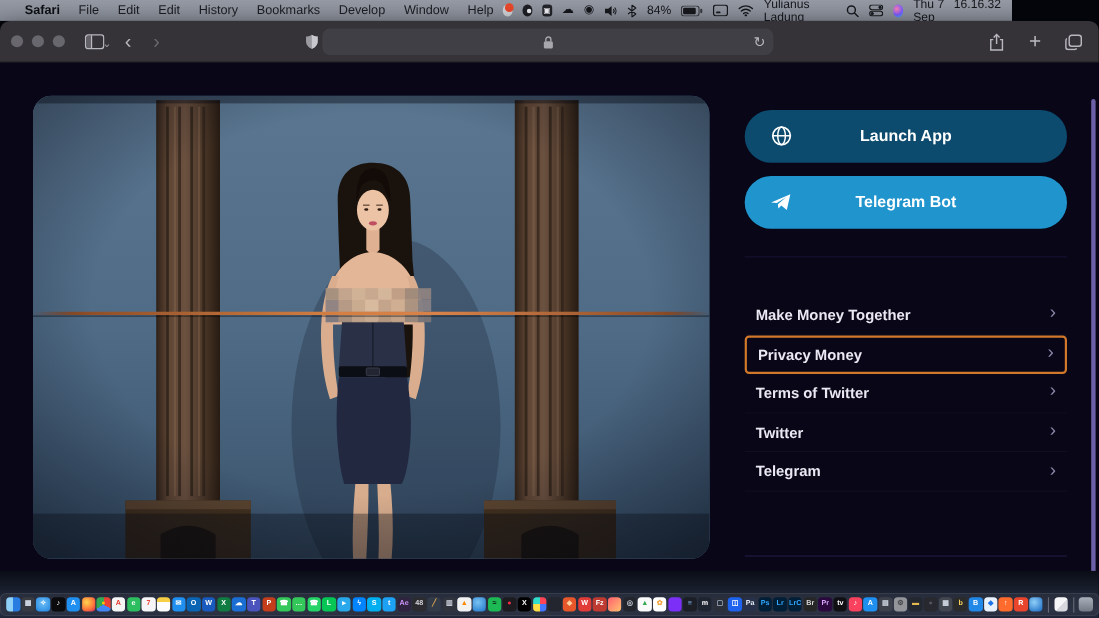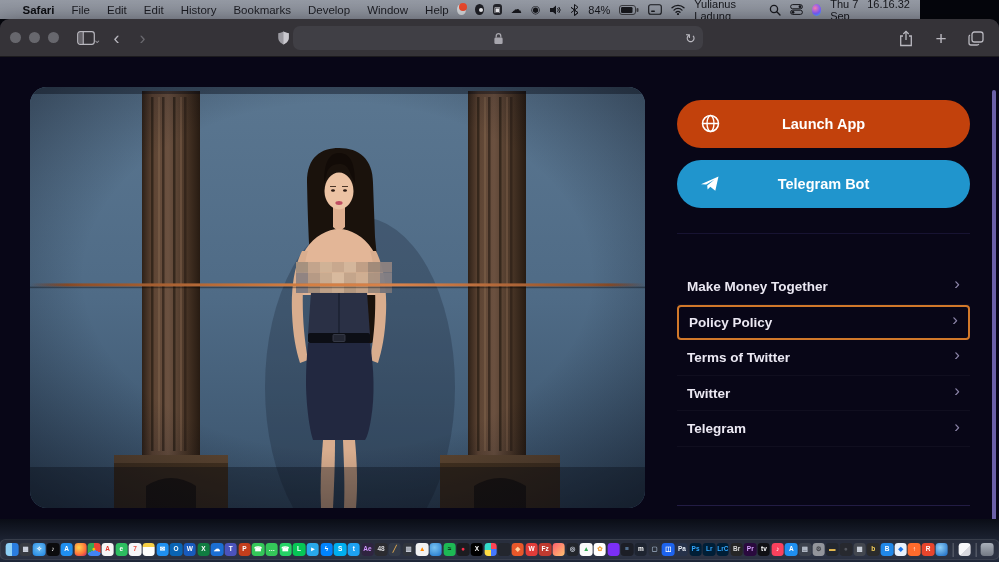--- a/index.html
+++ b/index.html
@@ -296,21 +296,21 @@
           <rect x="0" y="199.6" width="615" height="1.6" fill="rgba(0,0,0,0.35)"></rect>
           <rect x="0" y="196.4" width="615" height="3" fill="url(#oline)"></rect>
 
           <rect width="615" height="421" fill="url(#vig)"></rect>
           <rect x="0" y="380" width="615" height="41" fill="rgba(5,8,18,0.35)"></rect>
           <rect x="0" y="0" width="615" height="7" fill="rgba(5,8,18,0.4)"></rect>
         </svg>
       </div>
 
       <div class="rcol">
-        <button class="btn" style="top:43px;background:#c2410c;">
+        <button class="btn" style="top:43px;background:#0c4a6e;">
           <span class="bicon">
             <svg width="21" height="21" viewBox="0 0 20 20">
                 <circle cx="10" cy="10" r="7.6" stroke="#fff" stroke-width="1.5" fill="none"></circle>
                 <ellipse cx="10" cy="10" rx="3.3" ry="7.6" stroke="#fff" stroke-width="1.3" fill="none"></ellipse>
                 <line x1="2.4" y1="10" x2="17.6" y2="10" stroke="#fff" stroke-width="1.3"></line>
               </svg>
           </span>
           <span>Launch App</span>
         </button>
         <button class="btn" style="top:103px;background:#2095cd;">
@@ -323,21 +323,21 @@
         </button>
 
         <div class="divline" style="top:176px;opacity:.6;"></div>
 
         <div class="menu-list">
           <div class="mrow">
             <span>Make Money Together</span>
             <span class="chev">›</span>
           </div>
           <div class="mrow hl">
-            <span>Policy Policy</span>
+            <span>Privacy Money</span>
             <span class="chev">›</span>
           </div>
           <div class="mrow">
             <span>Terms of Twitter</span>
             <span class="chev">›</span>
           </div>
           <div class="mrow">
             <span>Twitter</span>
             <span class="chev">›</span>
           </div>

